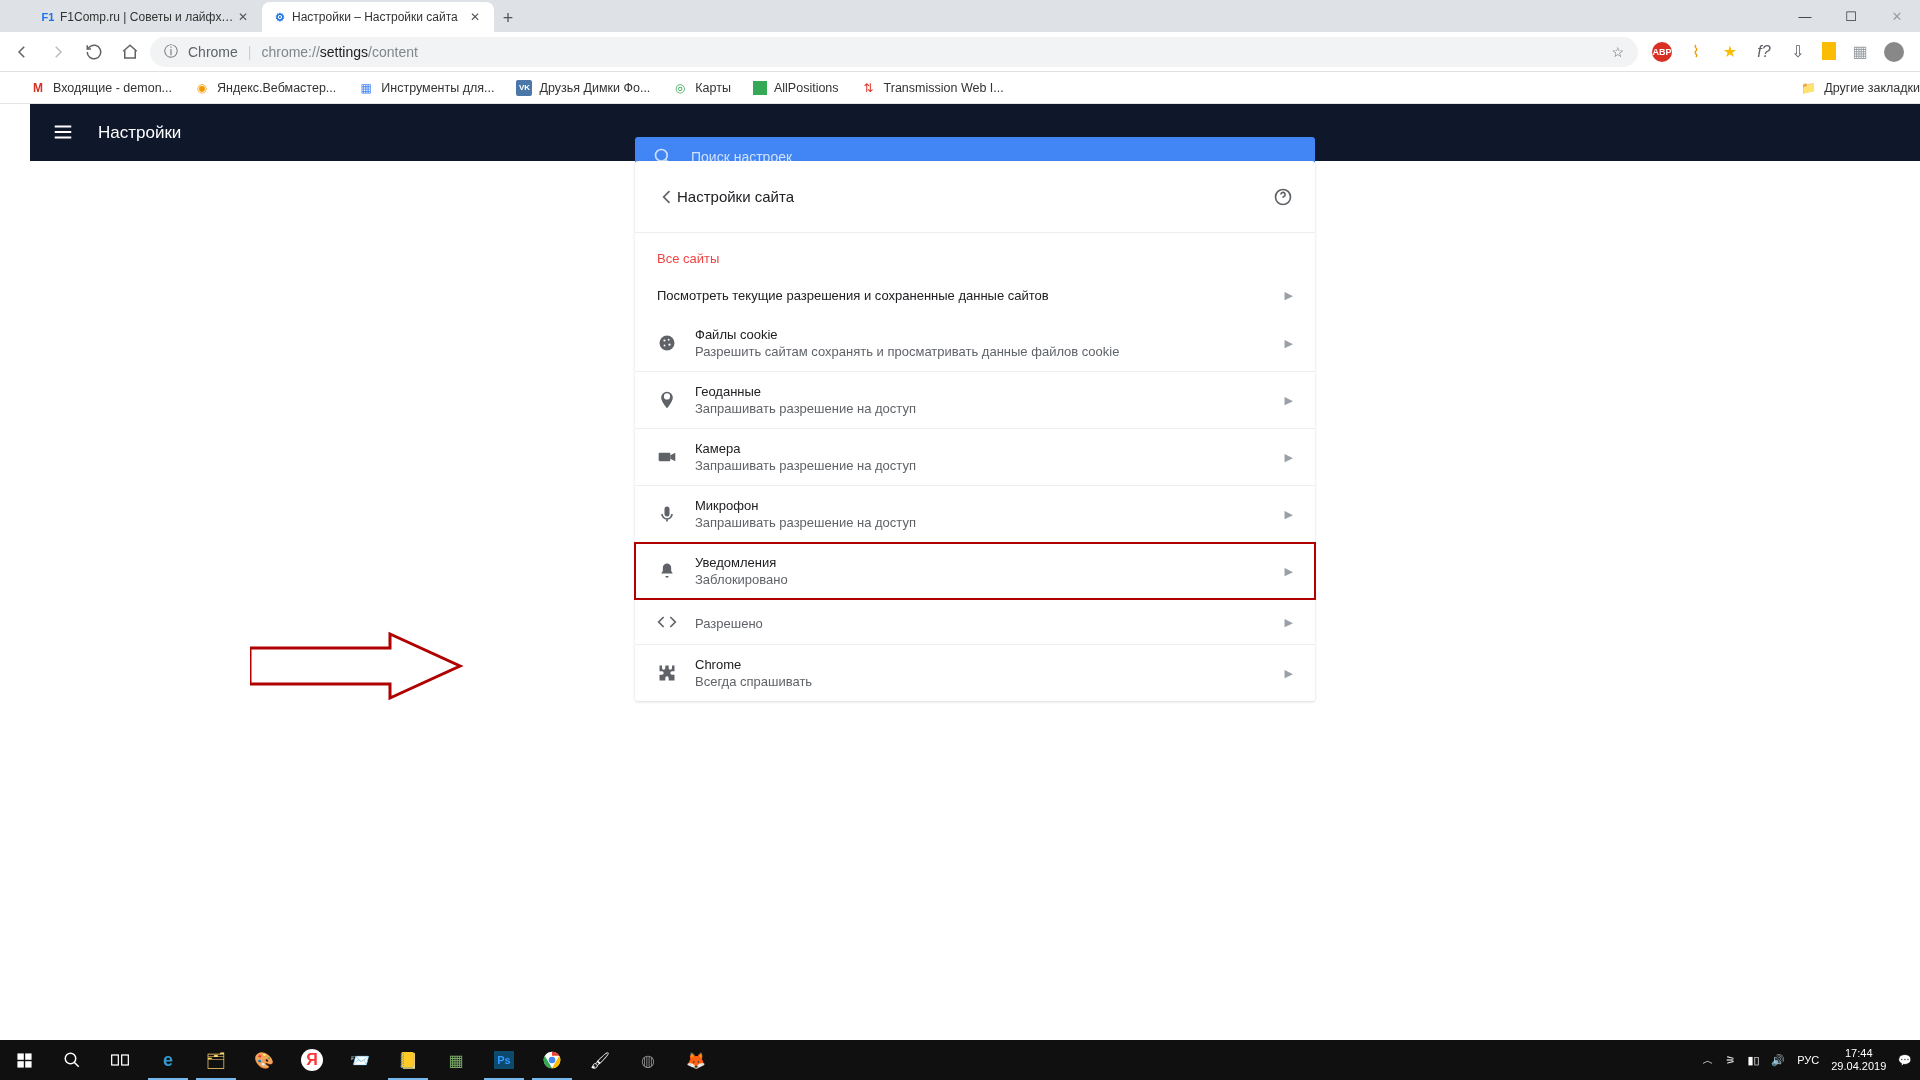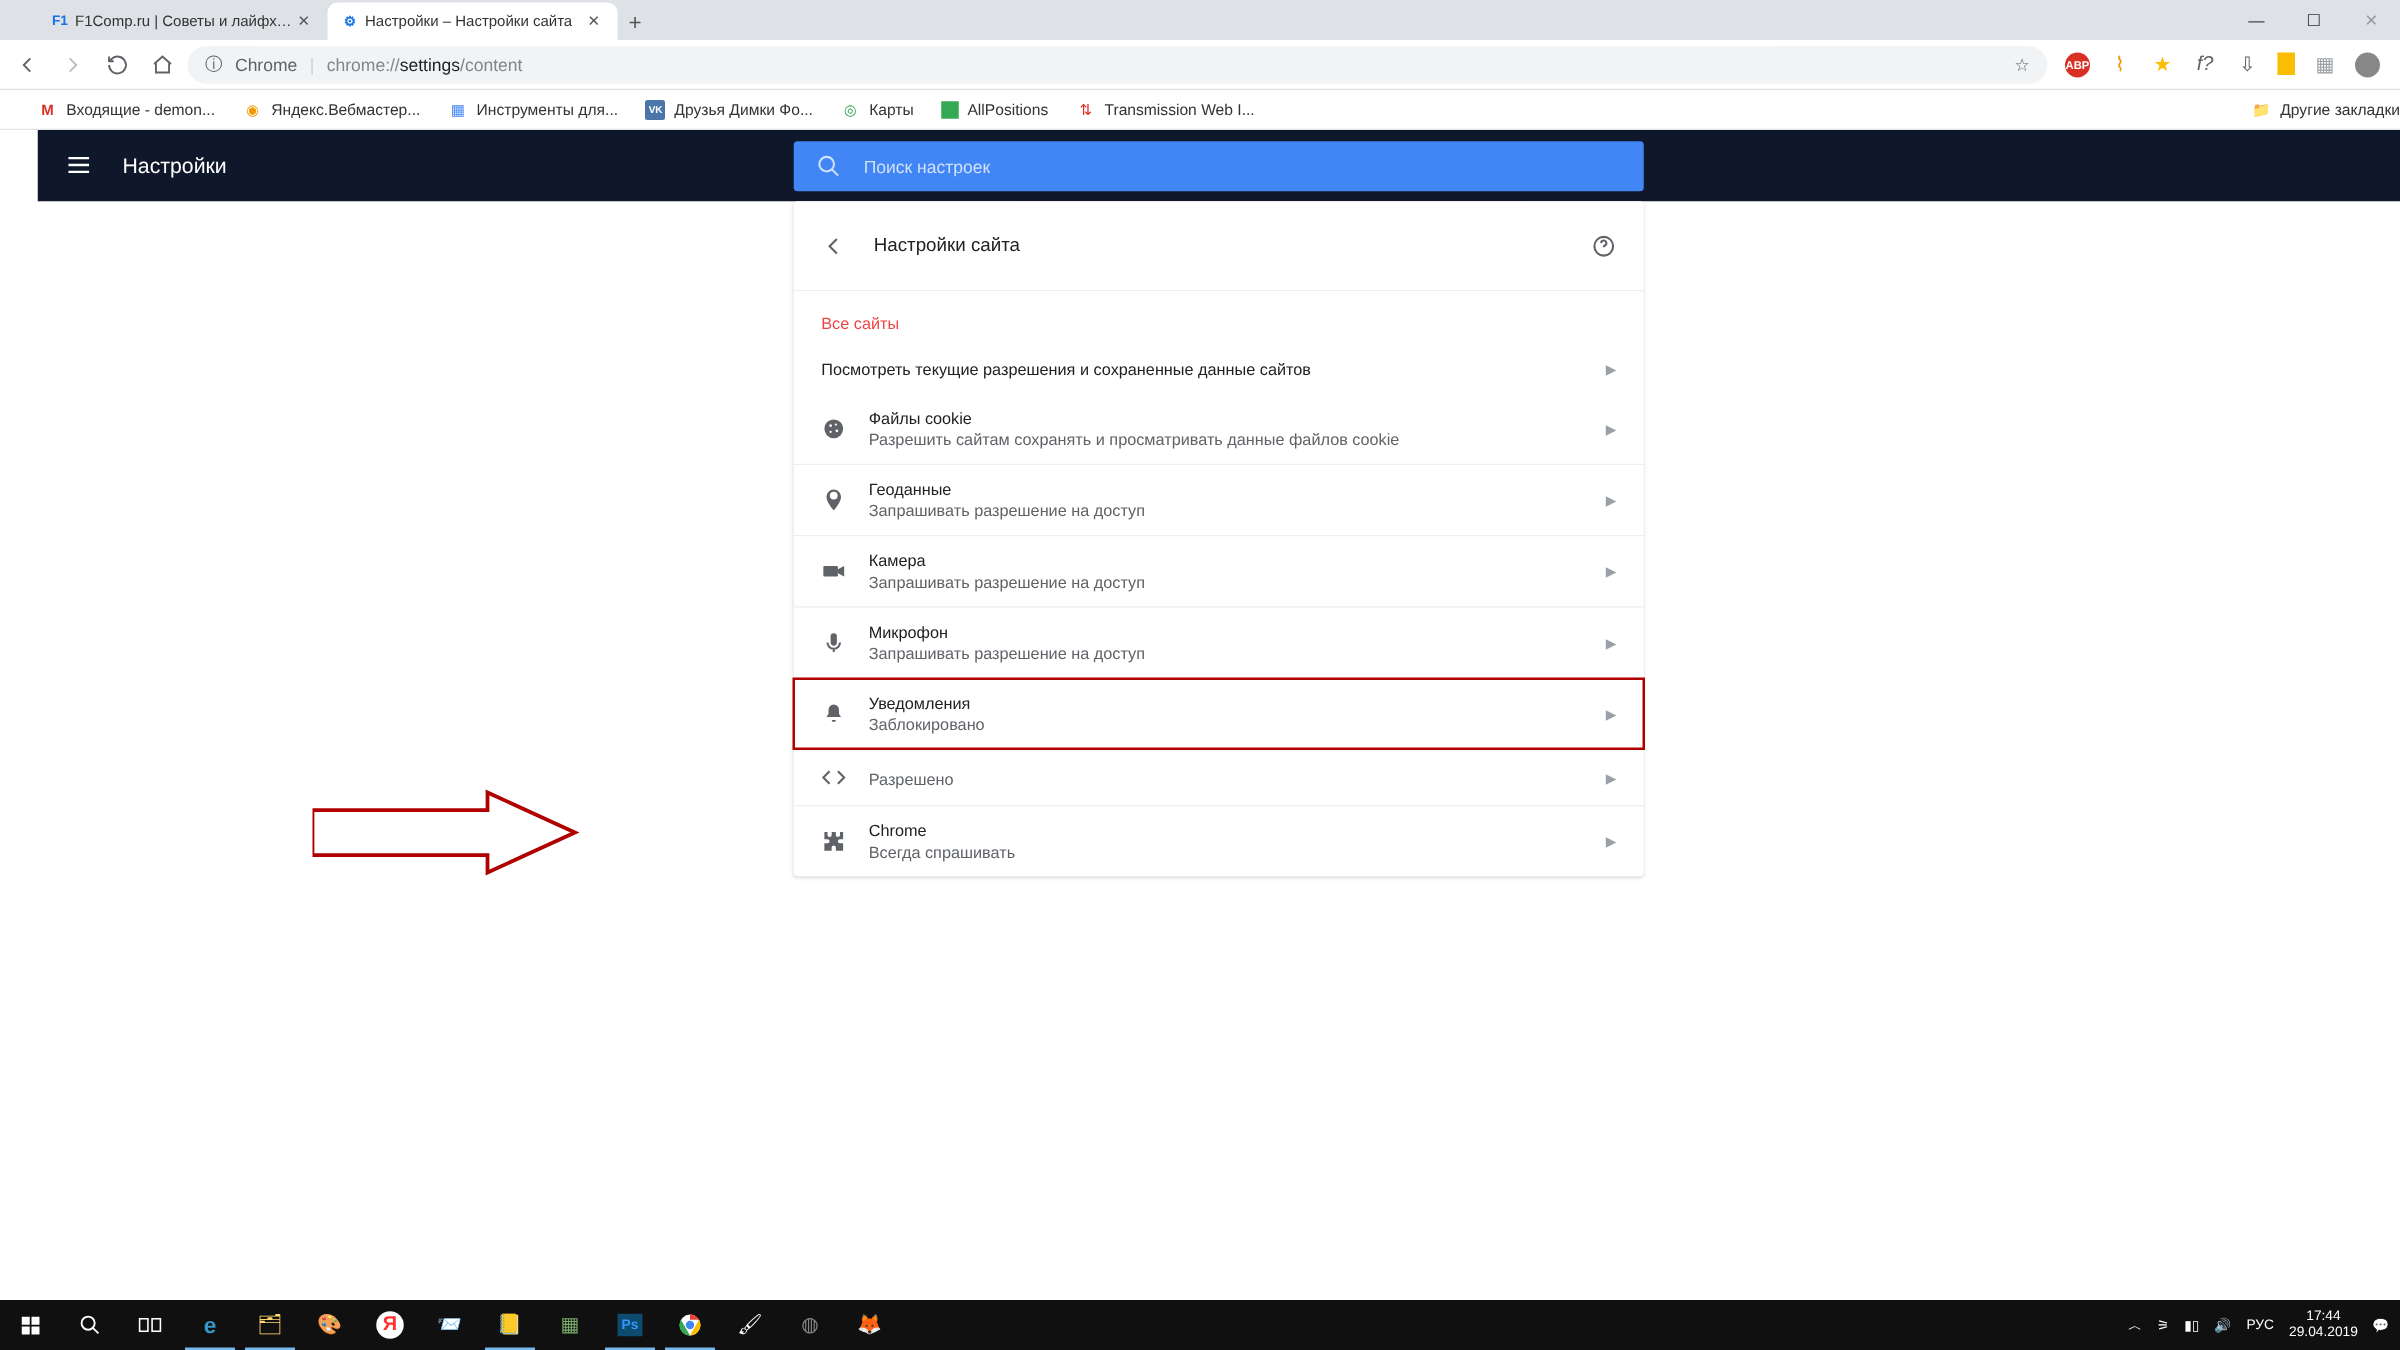--- a/index.html
+++ b/index.html
@@ -31,27 +31,27 @@
   .bookmarks { height: 32px; background: #fff; display: flex; align-items: center; padding-left: 30px; gap: 22px; font-size: 12.5px; color: #333; border-bottom: 1px solid #e4e4e4; }
   .bm-item { display: flex; align-items: center; gap: 7px; cursor: pointer; white-space: nowrap; }
   .bm-icon { width: 16px; height: 16px; display: inline-flex; align-items: center; justify-content: center; font-size: 12px; }
   .bm-spacer { flex: 1; }
 
   
   .viewport { position: absolute; top: 104px; left: 30px; right: 0; bottom: 40px; background: #fff; overflow: hidden; }
   .settings-header { height: 57px; background: #0f172a; display: flex; align-items: center; padding-left: 22px; gap: 22px; color: #fff; }
   .burger { width: 24px; height: 24px; cursor: pointer; }
   .settings-title { font-size: 17px; font-weight: 400; }
-  .searchwrap { position: absolute; left: 50%; top: 0; transform: translateX(-50%); width: 680px; height: 57px; display: flex; align-items: center; }
+  .searchwrap { position: absolute; left: 50%; top: 16px; transform: translateX(-50%); width: 680px; height: 57px; display: flex; align-items: flex-end; }
   .searchbox { width: 100%; height: 40px; background: #4285f4; border-radius: 3px; display: flex; align-items: center; padding: 0 18px; gap: 18px; }
   .searchbox input { background: transparent; border: 0; outline: 0; color: #fff; font-size: 14px; flex: 1; }
   .searchbox input::placeholder { color: #cfe1fb; }
 
   .card { position: absolute; left: 50%; top: 57px; transform: translateX(-50%); width: 680px; background: #fff; box-shadow: 0 1px 3px rgba(0,0,0,.15); border-radius: 3px; }
-  .card-head { height: 72px; display: flex; align-items: center; padding: 0 22px; gap: 22px; border-bottom: 1px solid #eee; }
+  .card-head { height: 72px; display: flex; align-items: center; padding: 0 22px; border-bottom: 1px solid #eee; }
   .card-head .back { width: 20px; height: 20px; color: #5f6368; cursor: pointer; }
   .card-head .title { font-size: 15px; color: #202124; flex: 1; }
   .card-head .help { width: 20px; height: 20px; color: #5f6368; cursor: pointer; }
 
   .section-label { padding: 18px 22px 10px; font-size: 13px; color: #ef4444; }
 
   .row { display: flex; align-items: center; padding: 12px 22px; cursor: pointer; }
   .row .icn { width: 38px; color: #5f6368; display: flex; justify-content: flex-start; }
   .row .txt { flex: 1; }
   .row .txt .l1 { font-size: 13px; color: #202124; }

